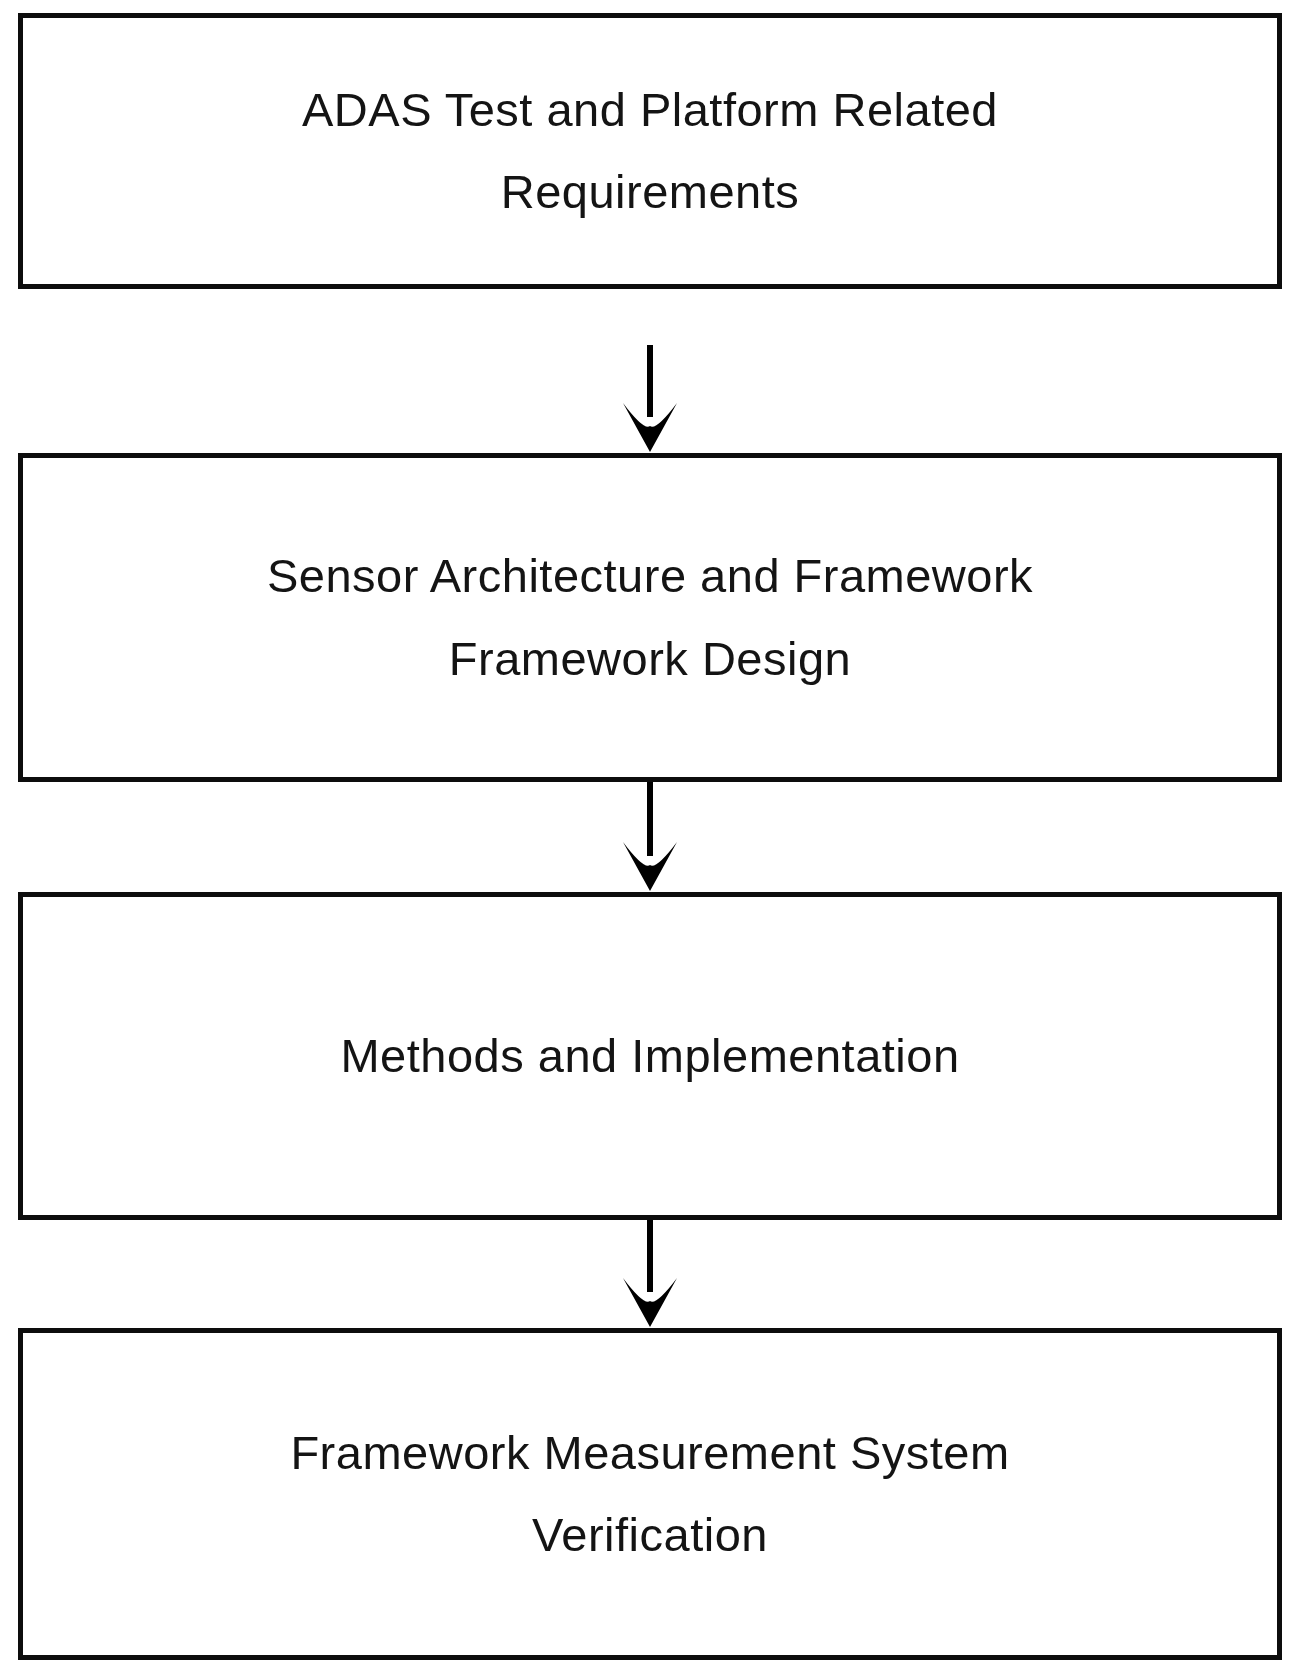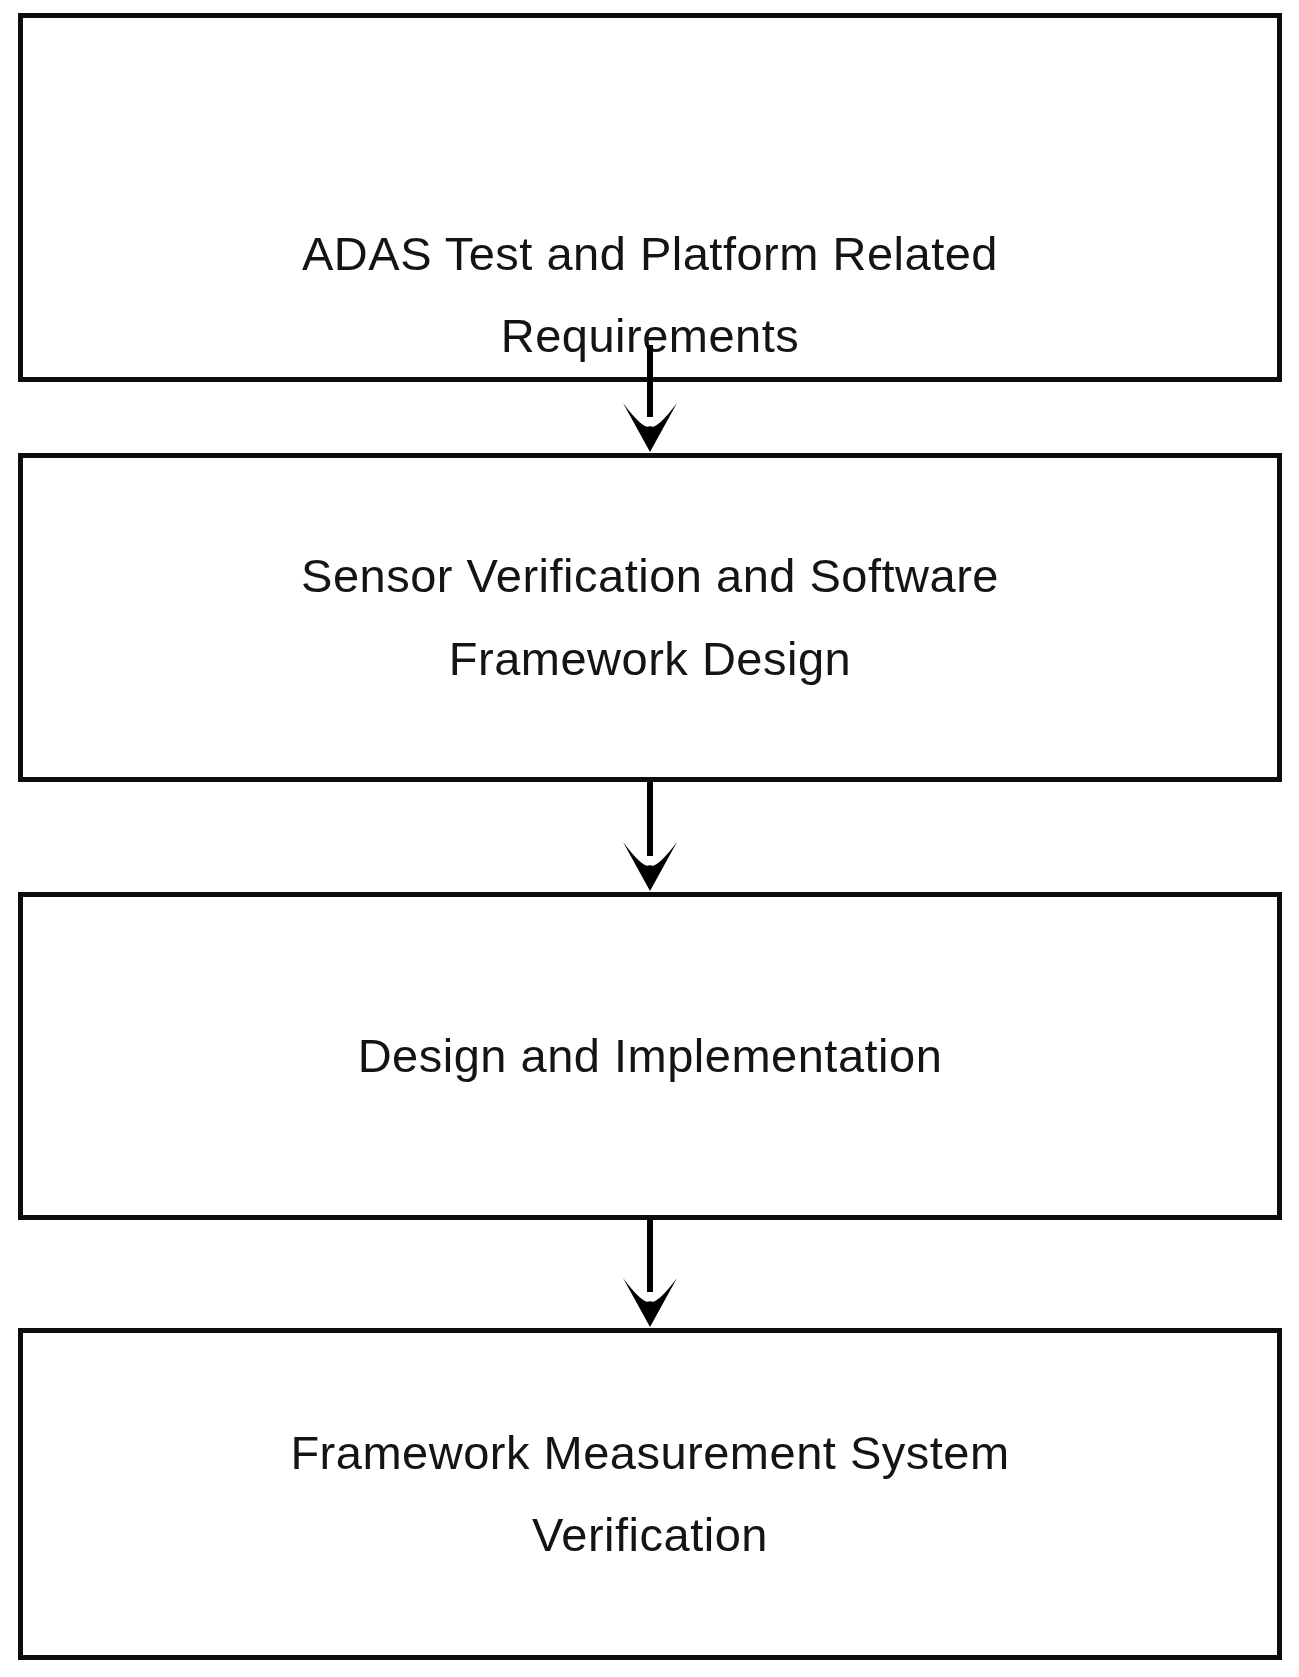--- a/index.html
+++ b/index.html
@@ -27,21 +27,21 @@
     justify-content: center;
     text-align: center;
   }
   .flow-box .label {
     color: #141414;
     font-size: 47px;
     line-height: 1.75;
     white-space: pre-line;
     letter-spacing: 0.5px;
   }
-  .box-1 { top: 13px;   height: 369px; align-items: flex-end; }
+  .box-1 { top: 13px;   height: 276px; }
   .box-2 { top: 453px;  height: 329px; }
   .box-3 { top: 892px;  height: 328px; }
   .box-4 { top: 1328px; height: 332px; }
   .arrow {
     position: absolute;
     left: 620px;
     width: 60px;
   }
   .arrow-1 { top: 345px; height: 108px; }
   .arrow-2 { top: 782px; height: 110px; }
@@ -59,33 +59,33 @@
   </div>
 
   <div class="arrow arrow-1">
     <svg viewBox="0 0 60 108" preserveAspectRatio="none" aria-hidden="true">
       <rect x="27" y="0" width="6" height="72" fill="#000000"></rect>
       <path d="M3,58 Q24,86 30,81 Q36,86 57,58 L30,107 Z" fill="#000000"></path>
     </svg>
   </div>
 
   <div class="flow-box box-2">
-    <div class="label">Sensor Verification and Software
+    <div class="label">Sensor Architecture and Framework
 Framework Design</div>
   </div>
 
   <div class="arrow arrow-2">
     <svg viewBox="0 0 60 110" preserveAspectRatio="none" aria-hidden="true">
       <rect x="27" y="0" width="6" height="74" fill="#000000"></rect>
       <path d="M3,60 Q24,88 30,83 Q36,88 57,60 L30,109 Z" fill="#000000"></path>
     </svg>
   </div>
 
   <div class="flow-box box-3">
-    <div class="label">Design and Implementation</div>
+    <div class="label">Methods and Implementation</div>
   </div>
 
   <div class="arrow arrow-3">
     <svg viewBox="0 0 60 108" preserveAspectRatio="none" aria-hidden="true">
       <rect x="27" y="0" width="6" height="72" fill="#000000"></rect>
       <path d="M3,58 Q24,86 30,81 Q36,86 57,58 L30,107 Z" fill="#000000"></path>
     </svg>
   </div>
 
   <div class="flow-box box-4">

